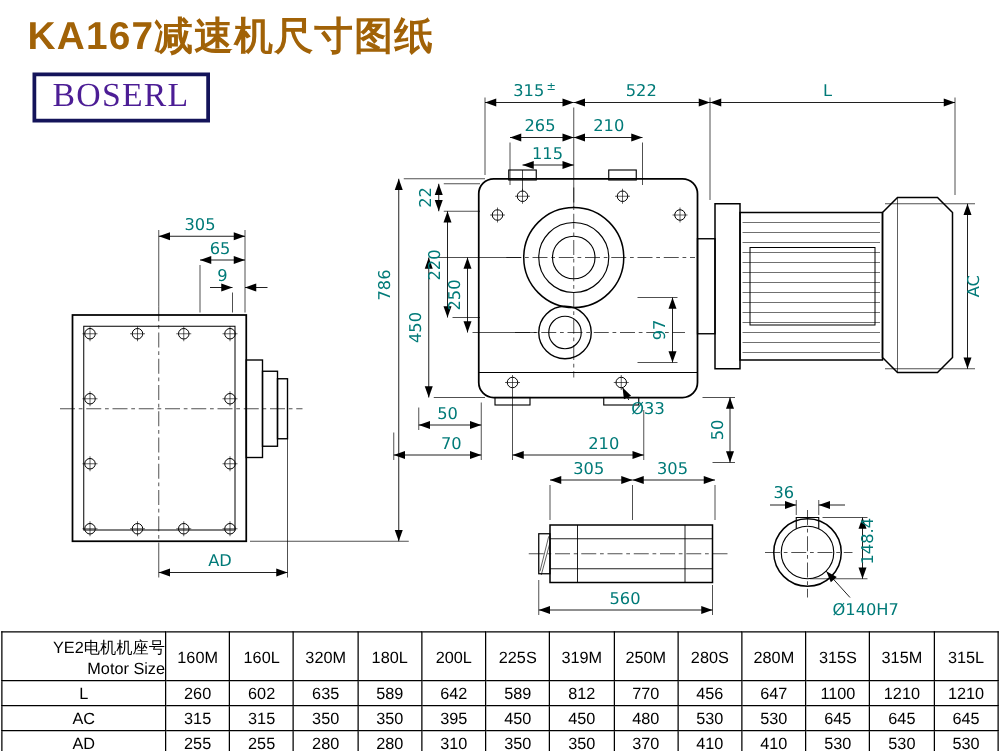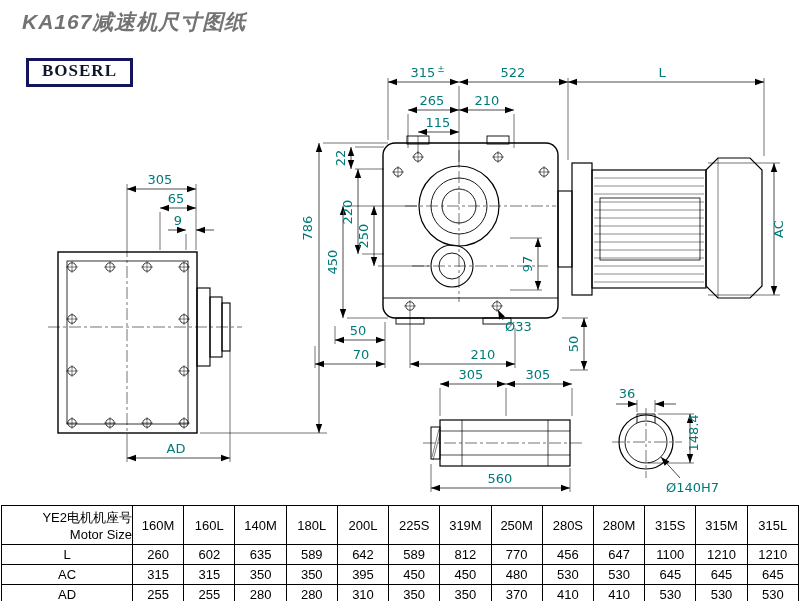--- a/index.html
+++ b/index.html
@@ -1,30 +1,30 @@
 <!DOCTYPE html>
 <html><head>
 <meta charset="utf-8">
 <style>
   html,body { margin:0; padding:0; }
   body {
     width:800px; height:601px; background:#ffffff; position:relative; overflow:hidden;
     font-family:"Liberation Sans", sans-serif; color:#000;
   }
   .title {
-    position:absolute; left:22px; top:8px; font-size:21px; font-weight:bold;
-    color:#737373; letter-spacing:1px; white-space:nowrap;font-style:italic;
+    position:absolute; left:22px; top:8px; font-size:31px; font-weight:bold;
+    color:#a16207; letter-spacing:1px; white-space:nowrap;
   }
   .logo {
     position:absolute; left:26px; top:58px; border:3px solid #14145a;
     padding:0 13px 3px 13px; background:#fff;
   }
   .logo span {
-    font-family:"Liberation Serif", serif; font-size:17px; font-weight:bold;
-    color:#0f172a; letter-spacing:1px;
+    font-family:"Liberation Serif", serif; font-size:27px; font-weight:normal;
+    color:#4c1d95; letter-spacing:1px;
   }
   svg.drawing { position:absolute; left:0; top:0; }
   svg .cl  { stroke:#000; stroke-width:0.55; stroke-dasharray:12 3 3 3; fill:none; }
   svg .ext { stroke:#000; stroke-width:0.55; fill:none; }
   svg .dim { stroke:#000; stroke-width:0.7;  fill:none; }
   svg text { font-family:"DejaVu Sans", sans-serif; }
 
   table.spec {
     position:absolute; left:1px; top:505px; width:798px;
     border-collapse:collapse; table-layout:fixed;
@@ -274,21 +274,21 @@
 
 <table class="spec">
   <tbody>
       <tr class="hdr">
     <th class="c0">
       <div class="line1">YE2电机机座号</div>
       <div class="line2">Motor Size</div>
     </th>
     <th>160M</th>
     <th>160L</th>
-    <th>140M</th>
+    <th>320M</th>
     <th>180L</th>
     <th>200L</th>
     <th>225S</th>
     <th>319M</th>
     <th>250M</th>
     <th>280S</th>
     <th>280M</th>
     <th>315S</th>
     <th>315M</th>
     <th>315L</th>

